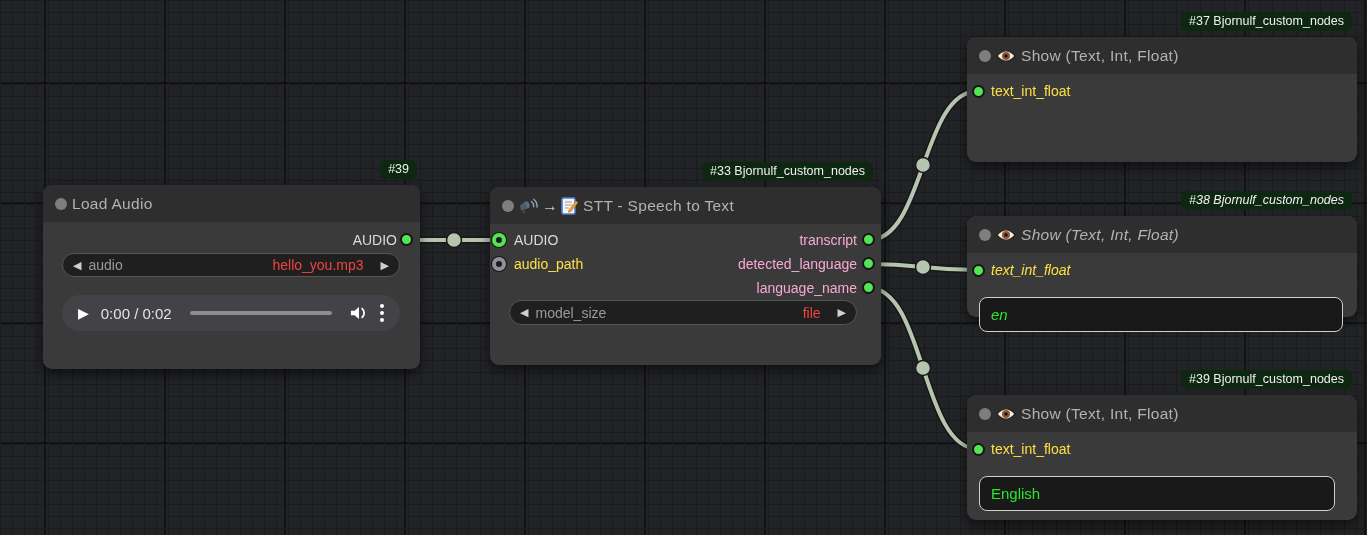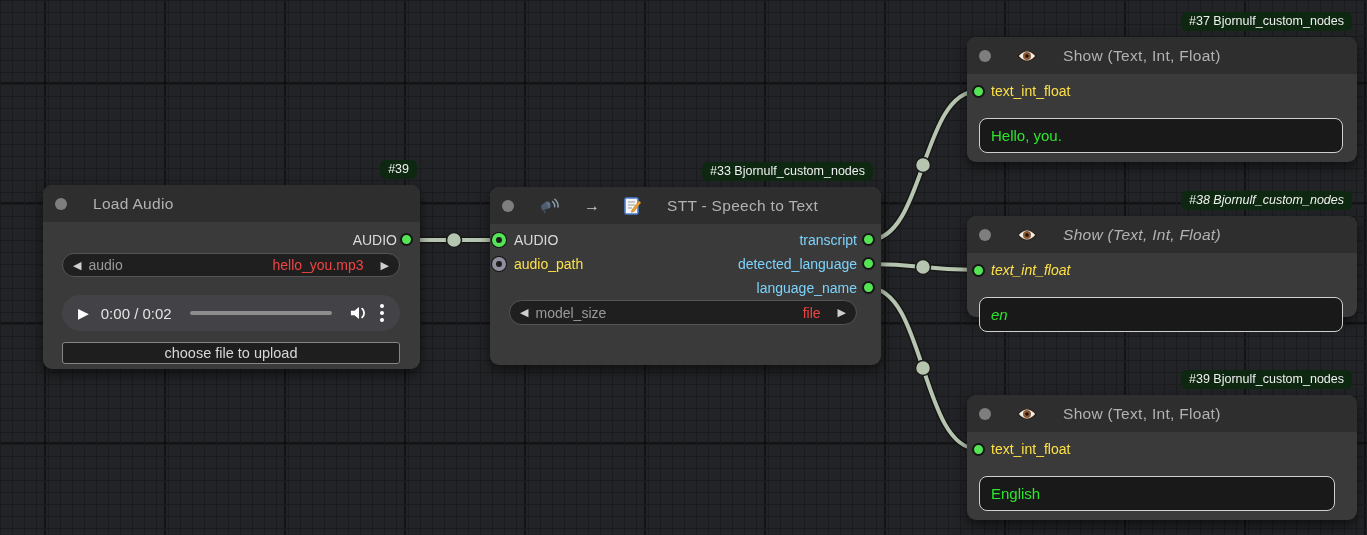--- a/index.html
+++ b/index.html
@@ -16,36 +16,36 @@
     background-position:0 0,0 0,0 82px,44px 0;
   }
   svg.wires{position:absolute;left:0;top:0;z-index:1;}
   .wire-outline{fill:none;stroke:#151515;stroke-width:7;opacity:.85;}
   .wire{fill:none;stroke:#b6c5b0;stroke-width:4;}
   .wire-dot{fill:#b6c5b0;stroke:#1a1a1a;stroke-width:1.5;}
 
   .node{position:absolute;z-index:2;background:#3a3a3a;border-radius:9px;
         box-shadow:0 5px 12px rgba(0,0,0,.55);}
   .titlebar{position:absolute;left:0;top:0;right:0;height:37px;background:#2e2e2e;
-            border-radius:9px 9px 0 0;display:flex;align-items:center;gap:26px;padding-left:12px;box-sizing:border-box;}
+            border-radius:9px 9px 0 0;display:flex;align-items:center;gap:5px;padding-left:12px;box-sizing:border-box;}
   .tdot{width:12px;height:12px;border-radius:50%;background:#7e7e7e;flex:none;}
   .ttext{color:#b2b2b2;font-size:15.5px;letter-spacing:.3px;white-space:nowrap;}
   .badge{position:absolute;top:-25px;background:#0d2711;color:#f0f0f0;font-size:12.5px;
          padding:2px 8px 3px;border-radius:6px;white-space:nowrap;z-index:3;}
 
   .socket{position:absolute;border-radius:50%;z-index:4;box-sizing:border-box;}
   .socket.out{width:13px;height:13px;background:#54e554;border:2px solid #161616;}
   .socket.in-solid{width:13px;height:13px;background:#54e554;border:2px solid #161616;}
   .socket.in-ring{width:14px;height:14px;background:#1b1b1b;border:4px solid #54e554;box-shadow:0 0 0 1px #161616;}
   .socket.in-ring.grey{border-color:#8f8f9e;}
 
   .slot-label{position:absolute;font-size:14px;white-space:nowrap;}
   .lab-bright{color:#dadada;}
   .lab-dim{color:#fde047;}
-  .lab-out{color:#7dd3fc;text-align:right;}
+  .lab-out{color:#f9a8d4;text-align:right;}
 
   .combo{position:absolute;background:#1f1f1f;border:1px solid #555;border-radius:13px;
          display:flex;align-items:center;padding:0 10px;box-sizing:border-box;gap:7px;}
   .combo .arr{color:#cfcfcf;font-size:11px;flex:none;}
   .combo .clabel{color:#9a9a9a;font-size:14px;white-space:nowrap;}
   .combo .cvalue{color:#ef4444;font-size:14px;margin-left:auto;margin-right:10px;white-space:nowrap;}
 
   .player{position:absolute;background:#434347;border-radius:18px;display:flex;align-items:center;
           padding:0 16px;box-sizing:border-box;gap:12px;}
   .player .play{color:#ffffff;font-size:14px;flex:none;}
@@ -110,23 +110,20 @@
             <path d="M13.5 3.2a6.4 6.4 0 010 9.6" stroke="#ffffff" stroke-width="2" fill="none" stroke-linecap="round"></path>
           </svg>
       </span>
       <span class="vdots">
           <div></div>
           <div></div>
           <div></div>
         </span>
     </div>
 
-    <div class="upload-btn" style="left:19px;top:157px;width:338px;height:22px;">
-      <span>choose file to upload</span>
-    </div>
   </div>
 
   <div class="node" style="left:490px;top:187px;width:391px;height:178px;">
     <div class="badge" style="right:8px;">#33 Bjornulf_custom_nodes</div>
     <div class="titlebar">
       <span class="tdot"></span>
       <span class="ticon">
         <svg width="20" height="18" viewBox="0 0 20 18">
             <path d="M2 13.5 L8.5 11.5 L5.5 5 L1 8.5 Z" fill="#4d5d6e"></path>
             <path d="M8.5 11.5 L5.5 5 C7.5 3.5 10 5 10.5 7.5 C11 10 9.8 11.5 8.5 11.5Z" fill="#5d7186"></path>
@@ -176,23 +173,20 @@
         <svg width="20" height="14" viewBox="0 0 24 16">
             <path d="M1 8 Q12 -4.5 23 8 Q12 20.5 1 8Z" fill="#f3ece4" stroke="#2a241e" stroke-width="1.6"></path>
             <circle cx="12" cy="8" r="4.8" fill="#8a5a38"></circle>
             <circle cx="12" cy="8" r="2.1" fill="#1c1008"></circle>
           </svg>
       </span>
       <span class="ttext">Show (Text, Int, Float)</span>
     </div>
     <span class="socket in-solid" style="left:5px;top:48px;"></span>
     <span class="slot-label lab-dim" style="left:24px;top:46px;">text_int_float</span>
-    <div class="valuebox" style="left:12px;top:81px;width:364px;height:35px;">
-      <span>Hello, you.</span>
-    </div>
   </div>
 
   <div class="node" style="left:967px;top:216px;width:390px;height:101px;font-style:italic;">
     <div class="badge" style="right:5px;">#38 Bjornulf_custom_nodes</div>
     <div class="titlebar">
       <span class="tdot"></span>
       <span class="ticon">
         <svg width="20" height="14" viewBox="0 0 24 16">
             <path d="M1 8 Q12 -4.5 23 8 Q12 20.5 1 8Z" fill="#f3ece4" stroke="#2a241e" stroke-width="1.6"></path>
             <circle cx="12" cy="8" r="4.8" fill="#8a5a38"></circle>

